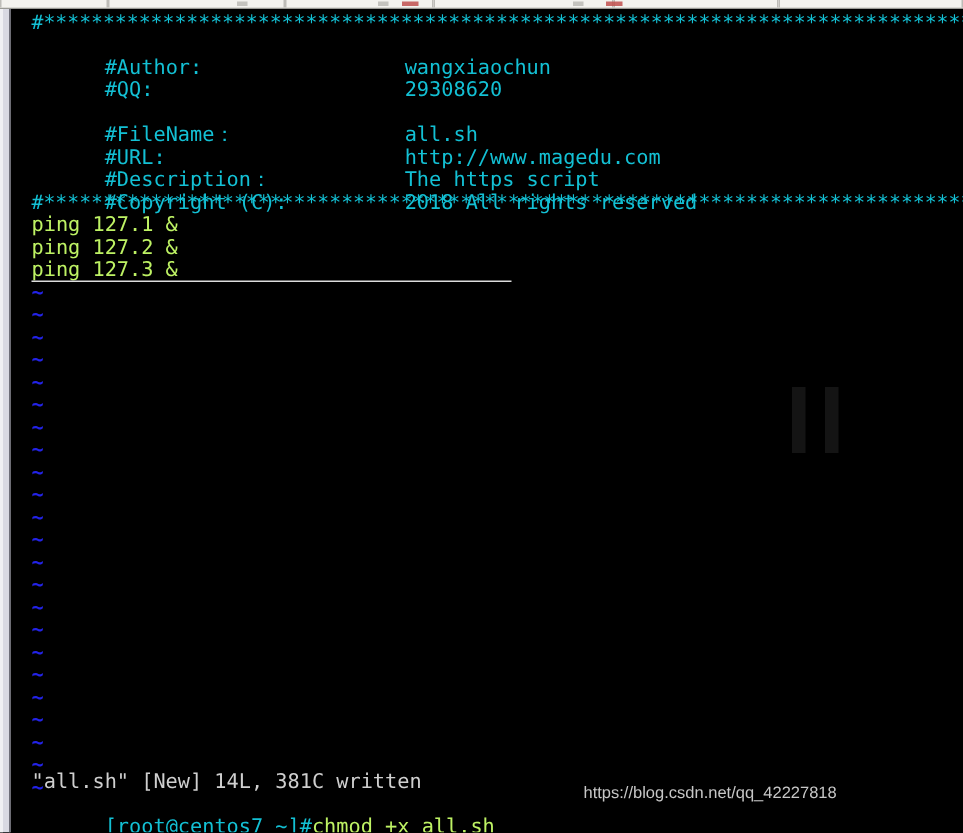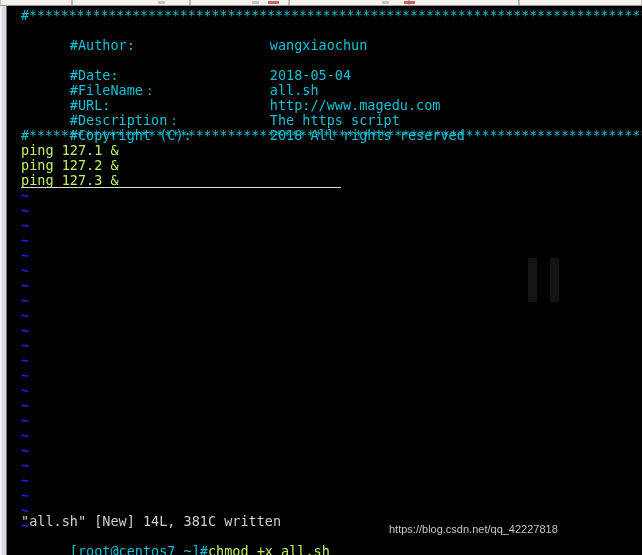--- a/index.html
+++ b/index.html
@@ -182,22 +182,22 @@
     <div class="left-gutter-inner"></div>
   </div>
 
   <div class="terminal">
 
     <div class="row banner cyan" style="top:2px;">#******************************************************************************</div>
 
     <div class="kv" style="top:17px;">
       <span class="k">#Author:</span><span class="v">wangxiaochun</span>
     </div>
-    <div class="kv" style="top:47px;">
-      <span class="k">#Date:</span><span class="v">2018-05-04</span>
+    <div class="kv" style="top:32px;">
+      <span class="k">#QQ:</span><span class="v">29308620</span>
     </div>
     <div class="kv" style="top:62px;">
       <span class="k">#FileName：</span><span class="v">all.sh</span>
     </div>
     <div class="kv" style="top:77px;">
       <span class="k">#URL:</span><span class="v">http://www.magedu.com</span>
     </div>
     <div class="kv" style="top:92px;">
       <span class="k">#Description：</span><span class="v">The https script</span>
     </div>

